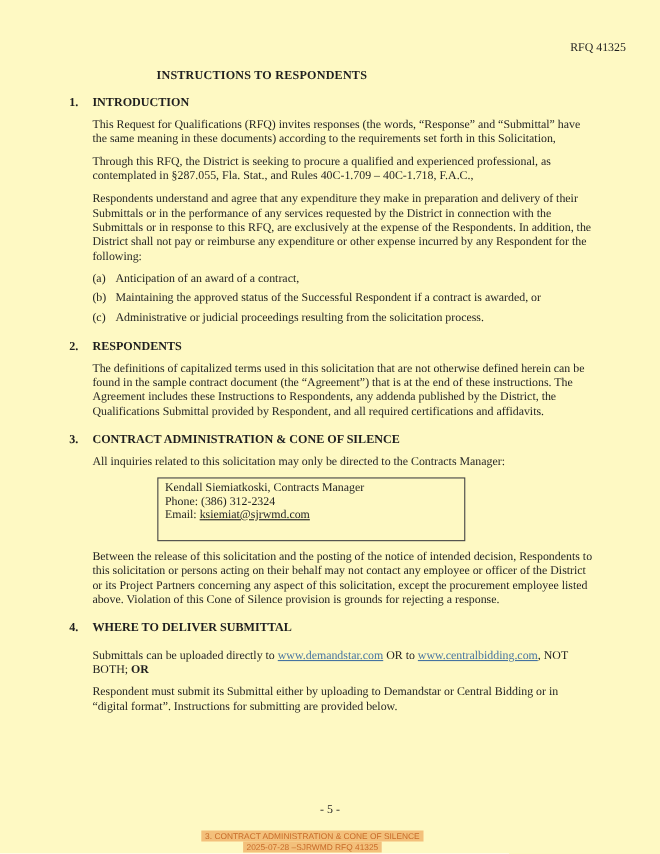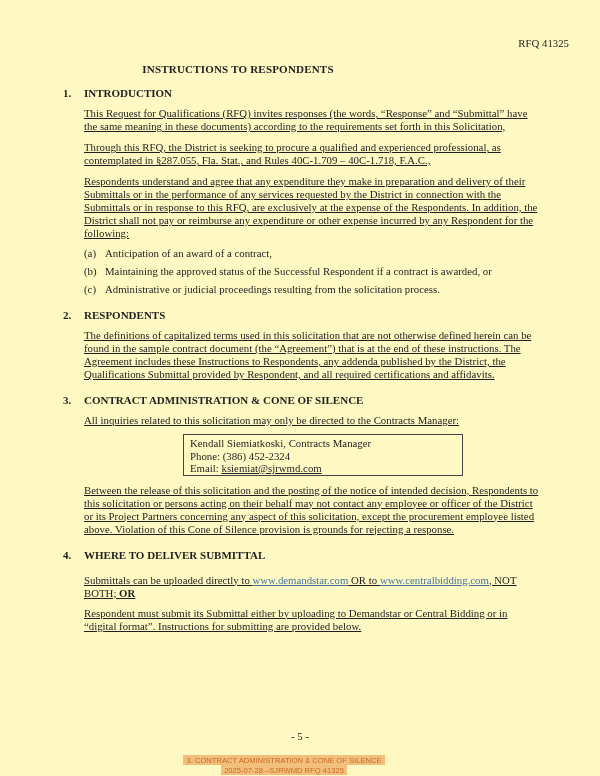--- a/index.html
+++ b/index.html
@@ -21,29 +21,29 @@
     position:absolute; top:63px; left:0; width:476px;
     text-align:center; font-weight:bold; font-size:11px;
     letter-spacing:0.2px;
   }
   .content {
     position:absolute; left:63px; top:87px; width:477px;
   }
   .sec-heading { display:flex; font-weight:bold; margin-top:13px; font-size:11px; }
   .sec-heading.first { margin-top:0; }
   .sec-num { width:21px; flex:none; }
-  .para { margin:8px 0 0 21px;text-decoration:underline; }
+  .para { margin:8px 0 0 21px; }
   .para.first { margin-top:7px; }
   .list-item { display:flex; margin:5px 0 0 21px; }
   .list-marker { width:21px; flex:none; }
   .contact-box {
-    margin:7px 0 0 120px;
+    margin:7px 0 0 80px;
     width:266px;
     border:1px solid #444444;
-    padding:2px 6px 0 6px;
+    padding:2px 6px 16px 6px;
     line-height:12.5px;
   }
   a.link { color:#4674a0; text-decoration:underline; cursor:pointer; }
   a.email-link { color:#1f1f1f; text-decoration:underline; cursor:pointer; }
   .bold { font-weight:bold; }
   .page-num {
     position:absolute; top:730px; left:0; width:600px;
     text-align:center; font-size:10.8px;
   }
   .footer-hl {
@@ -98,21 +98,21 @@
     <div class="para first">The definitions of capitalized terms used in this solicitation that are not otherwise defined herein can be found in the sample contract document (the “Agreement”) that is at the end of these instructions. The Agreement includes these Instructions to Respondents, any addenda published by the District, the Qualifications Submittal provided by Respondent, and all required certifications and affidavits.</div>
 
     <div class="sec-heading">
       <span class="sec-num">3.</span>
       <span>CONTRACT ADMINISTRATION &amp; CONE OF SILENCE</span>
     </div>
     <div class="para first">All inquiries related to this solicitation may only be directed to the Contracts Manager:</div>
 
     <div class="contact-box">
       <div>Kendall Siemiatkoski, Contracts Manager</div>
-      <div>Phone: (386) 452-2324</div>
+      <div>Phone: (386) 312-2324</div>
       <div><span>Email: </span><a class="email-link">ksiemiat@sjrwmd.com</a></div>
     </div>
 
     <div class="para">Between the release of this solicitation and the posting of the notice of intended decision, Respondents to this solicitation or persons acting on their behalf may not contact any employee or officer of the District or its Project Partners concerning any aspect of this solicitation, except the procurement employee listed above. Violation of this Cone of Silence provision is grounds for rejecting a response.</div>
 
     <div class="sec-heading">
       <span class="sec-num">4.</span>
       <span>WHERE TO DELIVER SUBMITTAL</span>
     </div>
     <div class="para" style="margin-top:12px;"><span>Submittals can be uploaded directly to </span><a class="link">www.demandstar.com</a><span> OR to </span><a class="link">www.centralbidding.com</a><span>, NOT BOTH; </span><span class="bold">OR</span></div>

